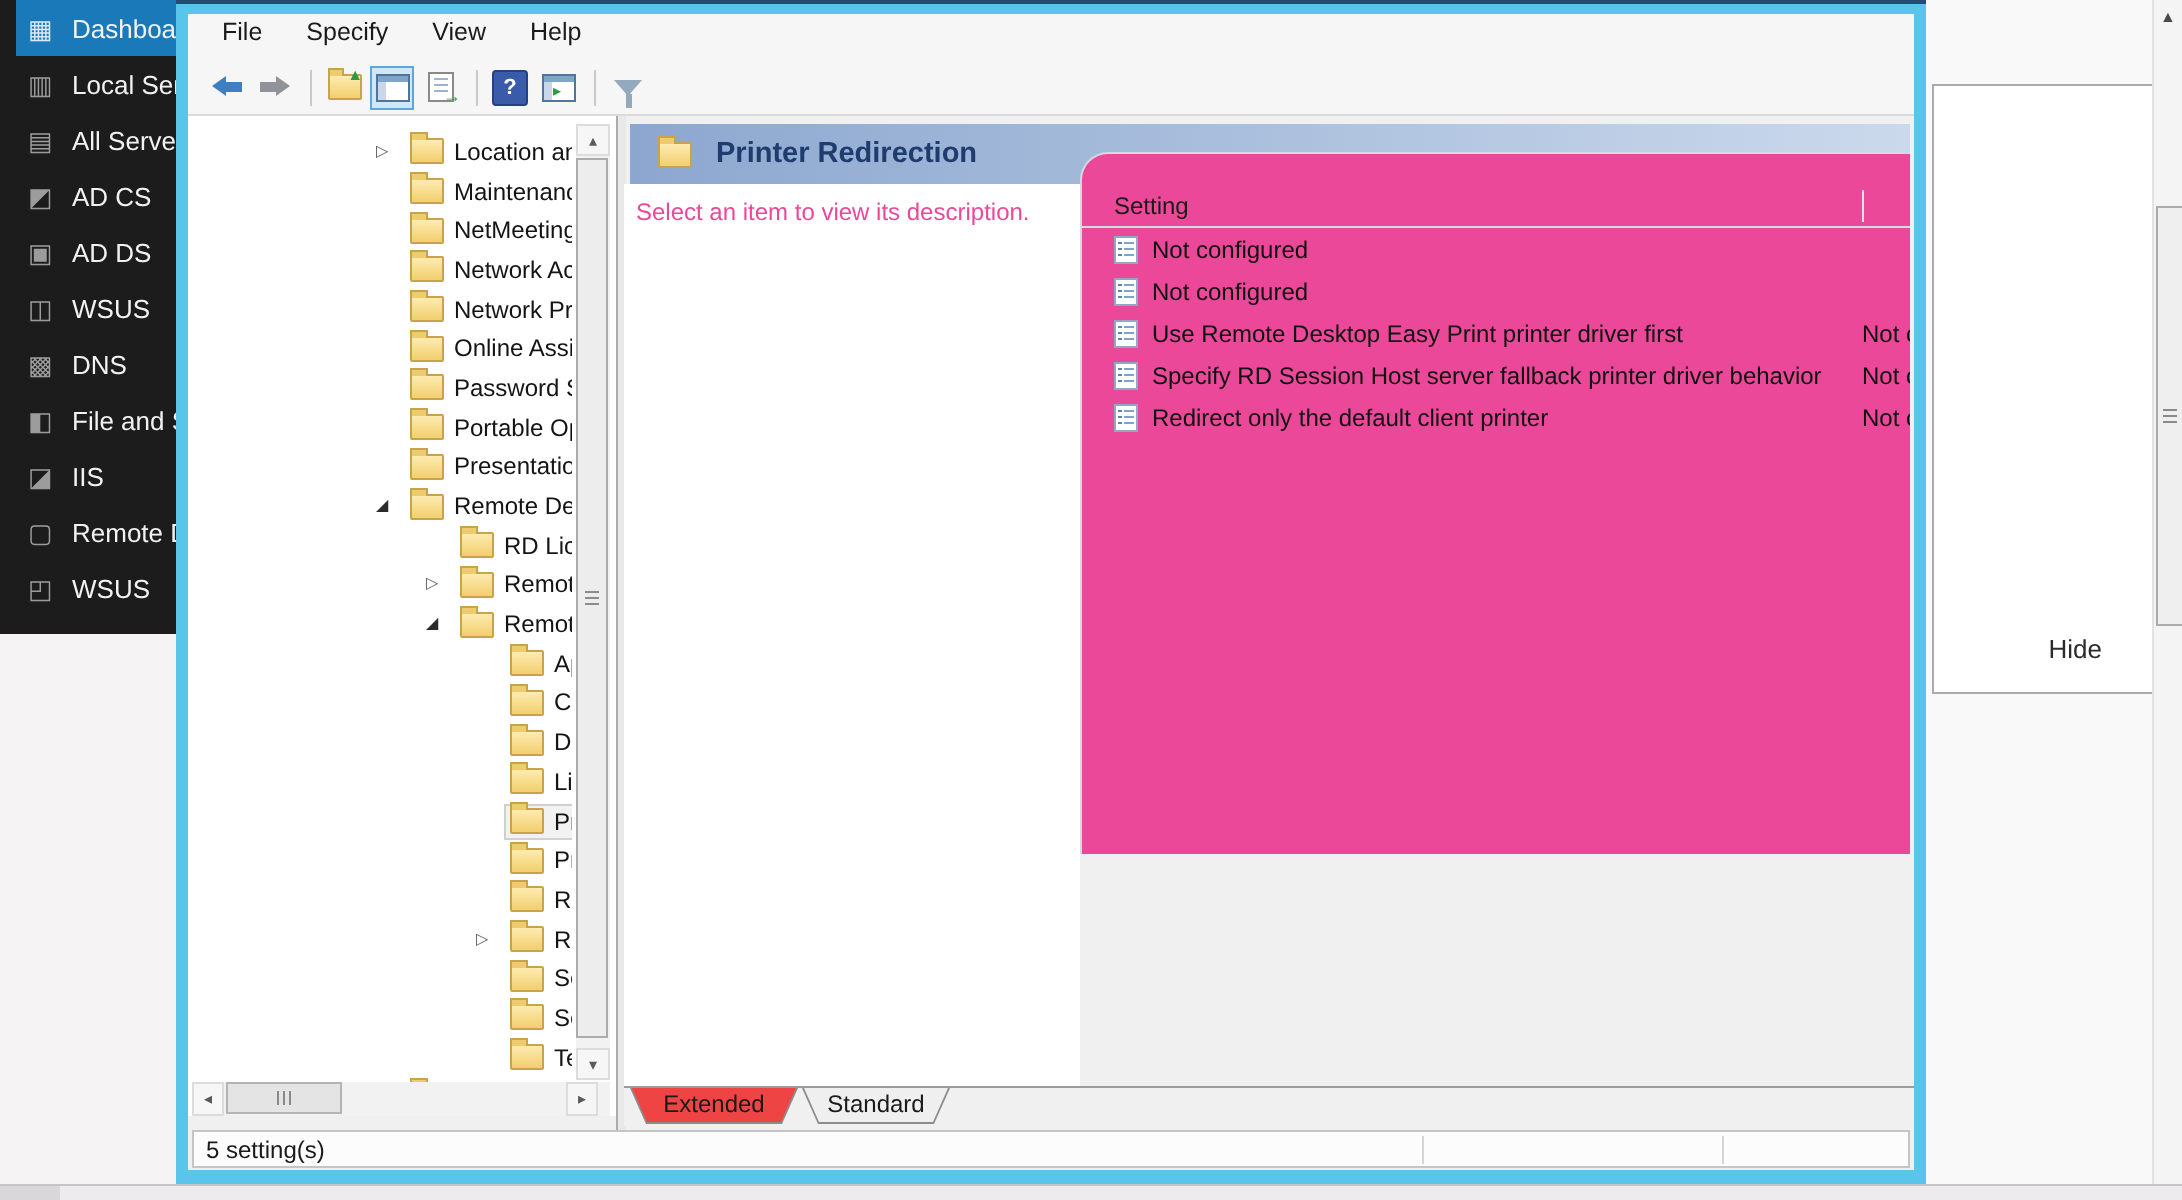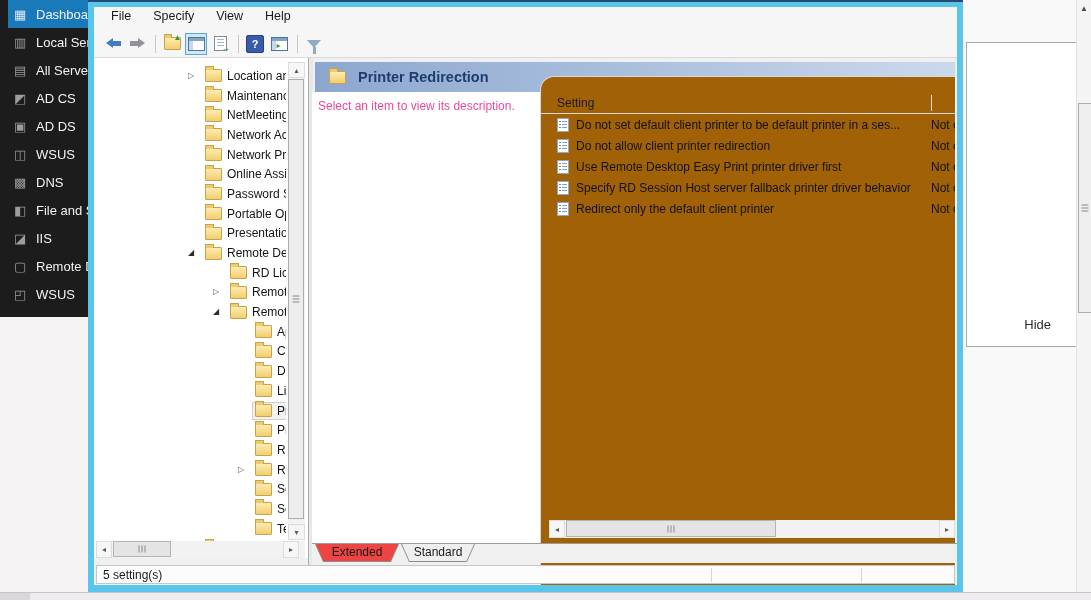--- a/index.html
+++ b/index.html
@@ -77,21 +77,21 @@
   .ths-thumb{position:absolute;left:17px;top:0;width:58px;height:16px;background:#E4E4E4;border:1px solid #B4B4B4;box-sizing:border-box;}
   .hgrip{position:absolute;left:50%;top:50%;transform:translate(-50%,-50%);width:1px;height:7px;background:#8A8A8A;box-shadow:-3px 0 0 #8A8A8A,3px 0 0 #8A8A8A;}
   .splitter{left:214px;top:51px;width:4px;height:511px;background:#E8E8E8;border-left:1px solid #ABABAB;}
 
   
   .right-pane{left:218px;top:51px;width:645px;height:507px;}
   .band{position:absolute;left:3px;top:4px;width:640px;height:30px;background:linear-gradient(to right,#8CA7CF,#CBD9EC);display:flex;align-items:center;padding-left:14px;box-sizing:border-box;}
   .band-title{margin-left:12px;font-size:14.5px;font-weight:600;color:#1E3C6E;}
   .desc-pane{position:absolute;left:0;top:34px;width:228px;height:451px;background:#FFFFFF;}
   .desc-text{position:absolute;left:6px;top:7px;font-size:12px;color:#ec4899;white-space:nowrap;}
-  .list-panel{position:absolute;left:228px;top:18px;width:415px;height:524px;background:#a16207;border-top-left-radius:14px;border-left:1px solid #D4DAE2;border-top:1px solid #D4DAE2;box-sizing:border-box;overflow:hidden;}
+  .list-panel{position:absolute;left:228px;top:18px;width:415px;height:351px;background:#ec4899;border-top-left-radius:14px;border-left:1px solid #D4DAE2;border-top:1px solid #D4DAE2;box-sizing:border-box;overflow:hidden;}
   .lp-header{position:absolute;left:0;top:16px;width:100%;height:20px;border-bottom:1px solid #D9D9D9;}
   .lp-header .col-label{position:absolute;left:16px;top:3px;font-size:12px;color:#1a1a1a;}
   .col-sep{position:absolute;left:390px;top:2px;width:1px;height:16px;background:#E2E2E2;}
   .set-rows{position:absolute;left:0;top:37px;width:100%;}
   .set-row{height:21px;display:flex;align-items:center;cursor:default;}
   .polico{width:12px;height:14px;background:#FFFFFF;border:1px solid #8FA8C8;position:relative;flex:0 0 auto;margin-left:16px;margin-right:7px;box-sizing:border-box;}
   .polico::before{content:"";position:absolute;left:4px;right:1px;top:2px;height:8px;background:repeating-linear-gradient(#7FA3CC 0 1px,transparent 1px 3px);}
   .polico::after{content:"";position:absolute;left:1px;top:2px;width:2px;height:8px;background:repeating-linear-gradient(#5C86B8 0 1px,transparent 1px 3px);}
   .set-name{flex:0 0 355px;width:355px;overflow:hidden;white-space:nowrap;font-size:12px;color:#111111;}
   .set-state{flex:1;overflow:hidden;white-space:nowrap;font-size:12px;color:#111111;}
@@ -432,26 +432,24 @@
           <div class="desc-text">Select an item to view its description.</div>
         </div>
         <div class="list-panel">
           <div class="lp-header">
             <span class="col-label">Setting</span>
             <span class="col-sep"></span>
           </div>
           <div class="set-rows" id="set-rows">
               <div class="set-row">
                 <span class="polico"></span>
-                <span class="set-name">Do not set default client printer to be default printer in a ses...</span>
                 <span class="set-state">Not configured</span>
               </div>
               <div class="set-row">
                 <span class="polico"></span>
-                <span class="set-name">Do not allow client printer redirection</span>
                 <span class="set-state">Not configured</span>
               </div>
               <div class="set-row">
                 <span class="polico"></span>
                 <span class="set-name">Use Remote Desktop Easy Print printer driver first</span>
                 <span class="set-state">Not configured</span>
               </div>
               <div class="set-row">
                 <span class="polico"></span>
                 <span class="set-name">Specify RD Session Host server fallback printer driver behavior</span>

